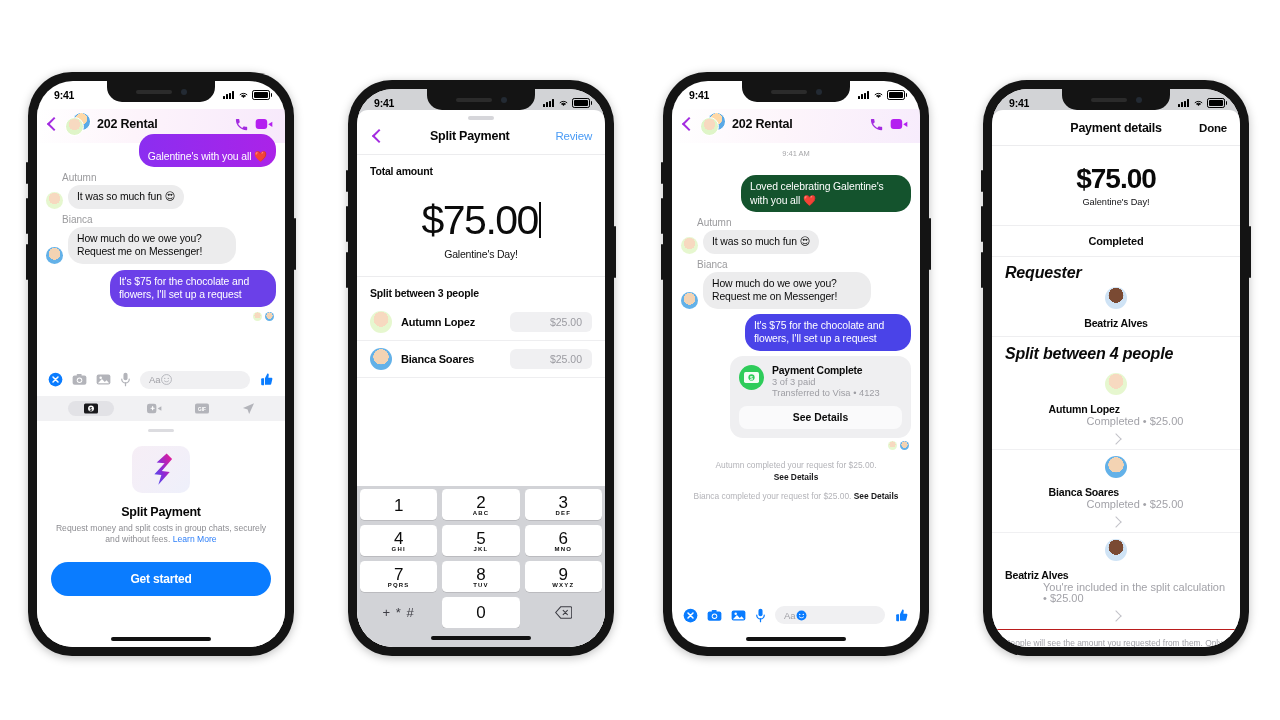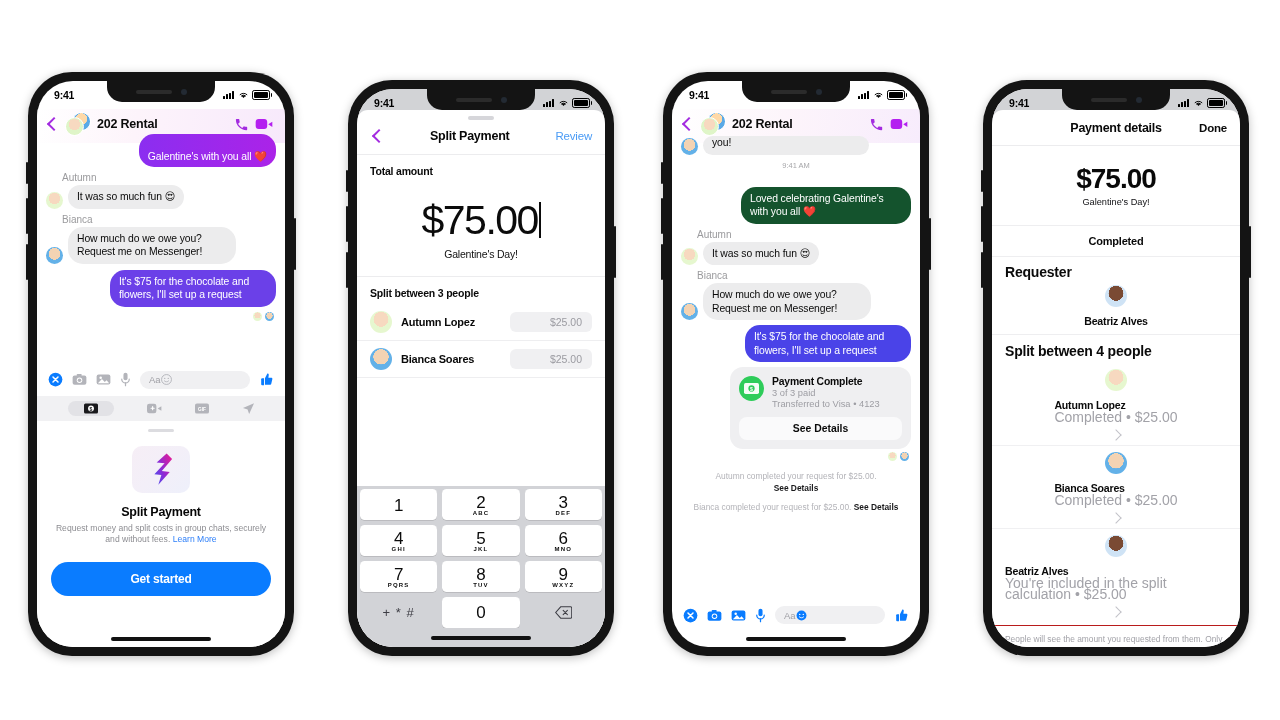--- a/index.html
+++ b/index.html
@@ -132,24 +132,24 @@
           font-weight:bold;color:#0a0a0a;padding:6px 0;margin-top:8px;}
   .syslog{text-align:center;font-size:8.4px;color:#b3b3b8;margin-top:6px;line-height:12px;}
   .syslog b{color:#19191b;}
 
   
   .pd-amount{font-size:28px;font-weight:bold;color:#090909;letter-spacing:-1px;}
   .pd-sub{font-size:9.2px;color:#101013;margin-top:2px;}
   .pd-sec{padding:9px 13px;border-top:1px solid #eeeef0;}
   .pd-ctitle{font-size:11px;font-weight:bold;color:#0a0a0a;text-align:center;letter-spacing:-.2px;}
   .pd-ctext{font-size:8.8px;color:#9fa0a6;text-align:center;line-height:12.5px;margin-top:3px;}
-  .pd-h{font-size:14px;font-weight:bold;color:#0a0a0a;letter-spacing:-.2px;}
+  .pd-h{font-size:16px;font-weight:bold;color:#0a0a0a;letter-spacing:-.2px;font-style:italic;}
   .pd-row{display:flex;align-items:center;gap:8px;padding:6px 13px;border-top:1px solid #f0f0f2;flex-direction:column;}
   .pd-nm{font-size:10.6px;font-weight:bold;color:#0a0a0a;letter-spacing:-.2px;}
-  .pd-st{font-size:14px;color:#a2a2a8;line-height:11px;margin-top:1px;}
+  .pd-st{font-size:11px;color:#a2a2a8;line-height:11px;margin-top:1px;margin-left:38px;}
   .chev-r{width:7px;height:7px;border-right:1.5px solid #c2c2c8;border-top:1.5px solid #c2c2c8;
           transform:rotate(45deg);flex:none;}
   .pd-foot{font-size:8.4px;color:#a2a2a8;line-height:11.5px;padding:7px 13px 0;}
 </style>
 </head>
 <body>
 
 <div class="stage">
 
   <div class="phone" style="left:28px;top:72px;width:248px;height:566px;">
@@ -466,24 +466,20 @@
         <svg class="hdr-ico" width="15" height="15" viewBox="0 0 24 24">
           <path d="M6.6 10.8c1.4 2.8 3.8 5.1 6.6 6.6l2.2-2.2c.3-.3.7-.4 1-.2 1.2.4 2.4.6 3.7.6.6 0 1 .4 1 1V20c0 .6-.4 1-1 1C10.6 21 3 13.4 3 4c0-.6.4-1 1-1h3.5c.6 0 1 .4 1 1 0 1.3.2 2.5.6 3.7.1.3 0 .7-.2 1l-2.3 2.1z" fill="#a32be0"></path>
         </svg>
         <svg class="hdr-ico" width="19" height="14" viewBox="0 0 28 20">
           <rect x="1" y="2.5" width="17" height="15" rx="4.5" fill="#b41ff0"></rect>
           <path d="M19.5 10.5 L25.5 6.5 v8 z" fill="#b41ff0"></path>
         </svg>
       </div>
 
       <div class="thread" style="flex:1;">
-        <div class="msg-row" style="margin-top:-7px;">
-          <span class="msg-av" style="background:radial-gradient(circle at 50% 40%,#f3d3b3 0%,#f3d3b3 44%,#63b1e8 45%);"></span>
-          <div class="bubble b-in" style="width:148px;overflow:hidden;padding-top:0;">you!</div>
-        </div>
         <div class="tstamp">9:41 AM</div>
         <div class="msg-row row-out">
           <div class="bubble b-out" style="background:#14532d;max-width:152px;margin-top:12px;">Loved celebrating Galentine's with you all ❤️</div>
         </div>
         <div class="sender">Autumn</div>
         <div class="msg-row">
           <span class="msg-av" style="background:radial-gradient(circle at 50% 38%,#f7d9c0 0%,#f7d9c0 42%,#e6f7cf 43%);"></span>
           <div class="bubble b-in">It was so much fun 😍</div>
         </div>
         <div class="sender">Bianca</div>

